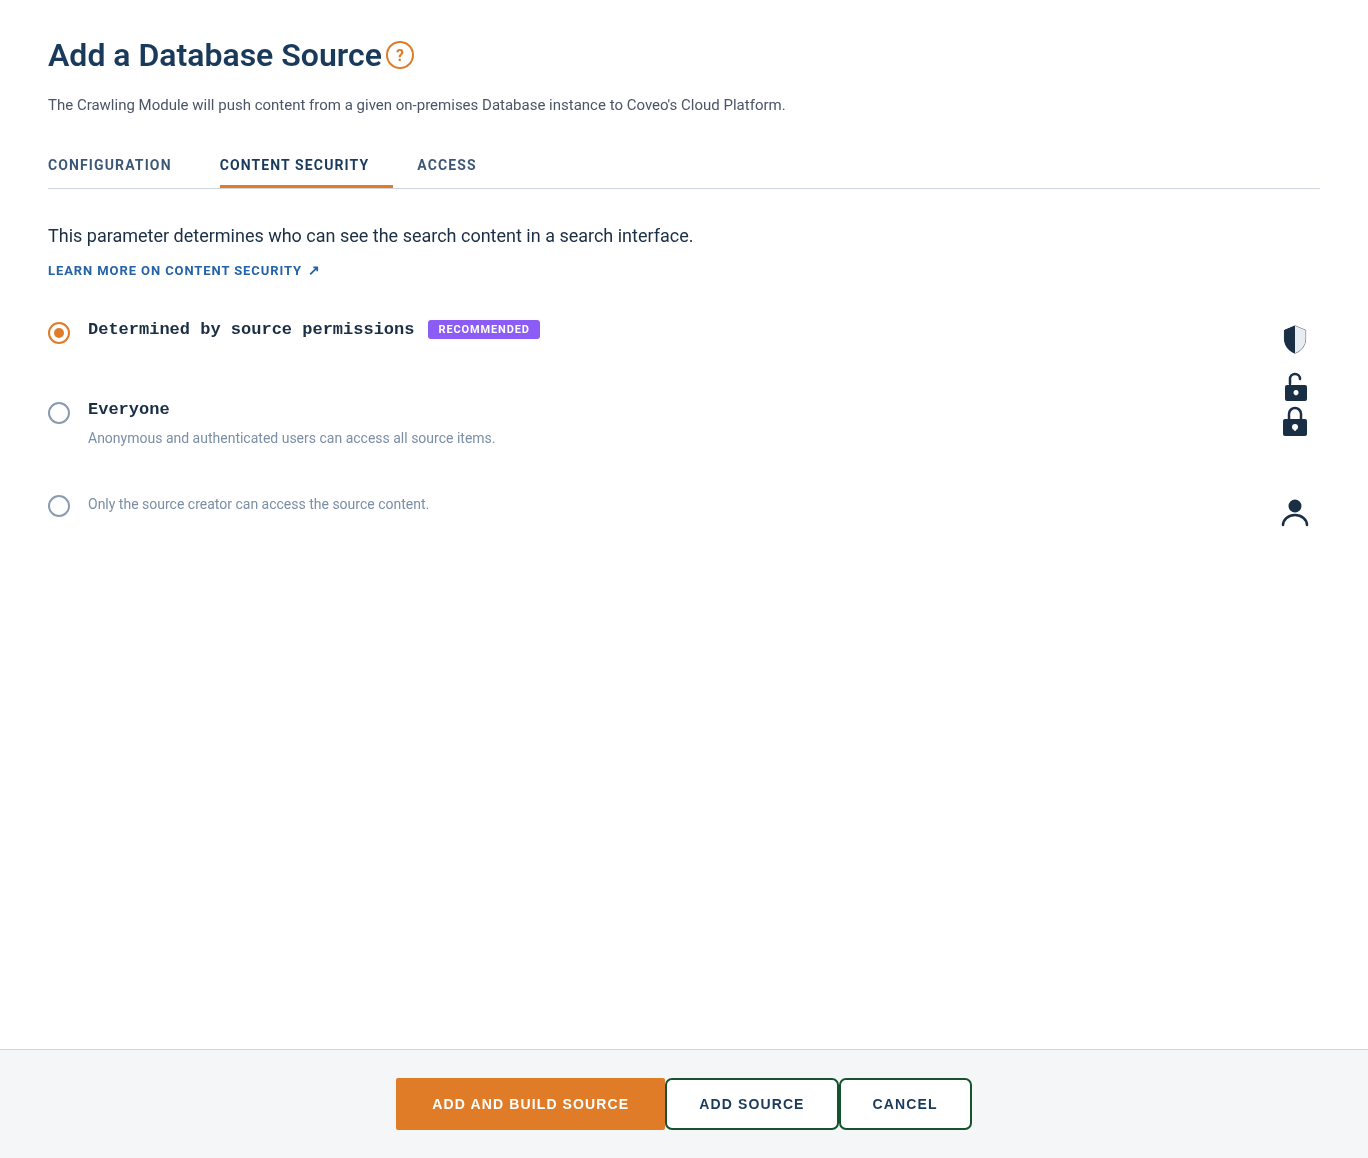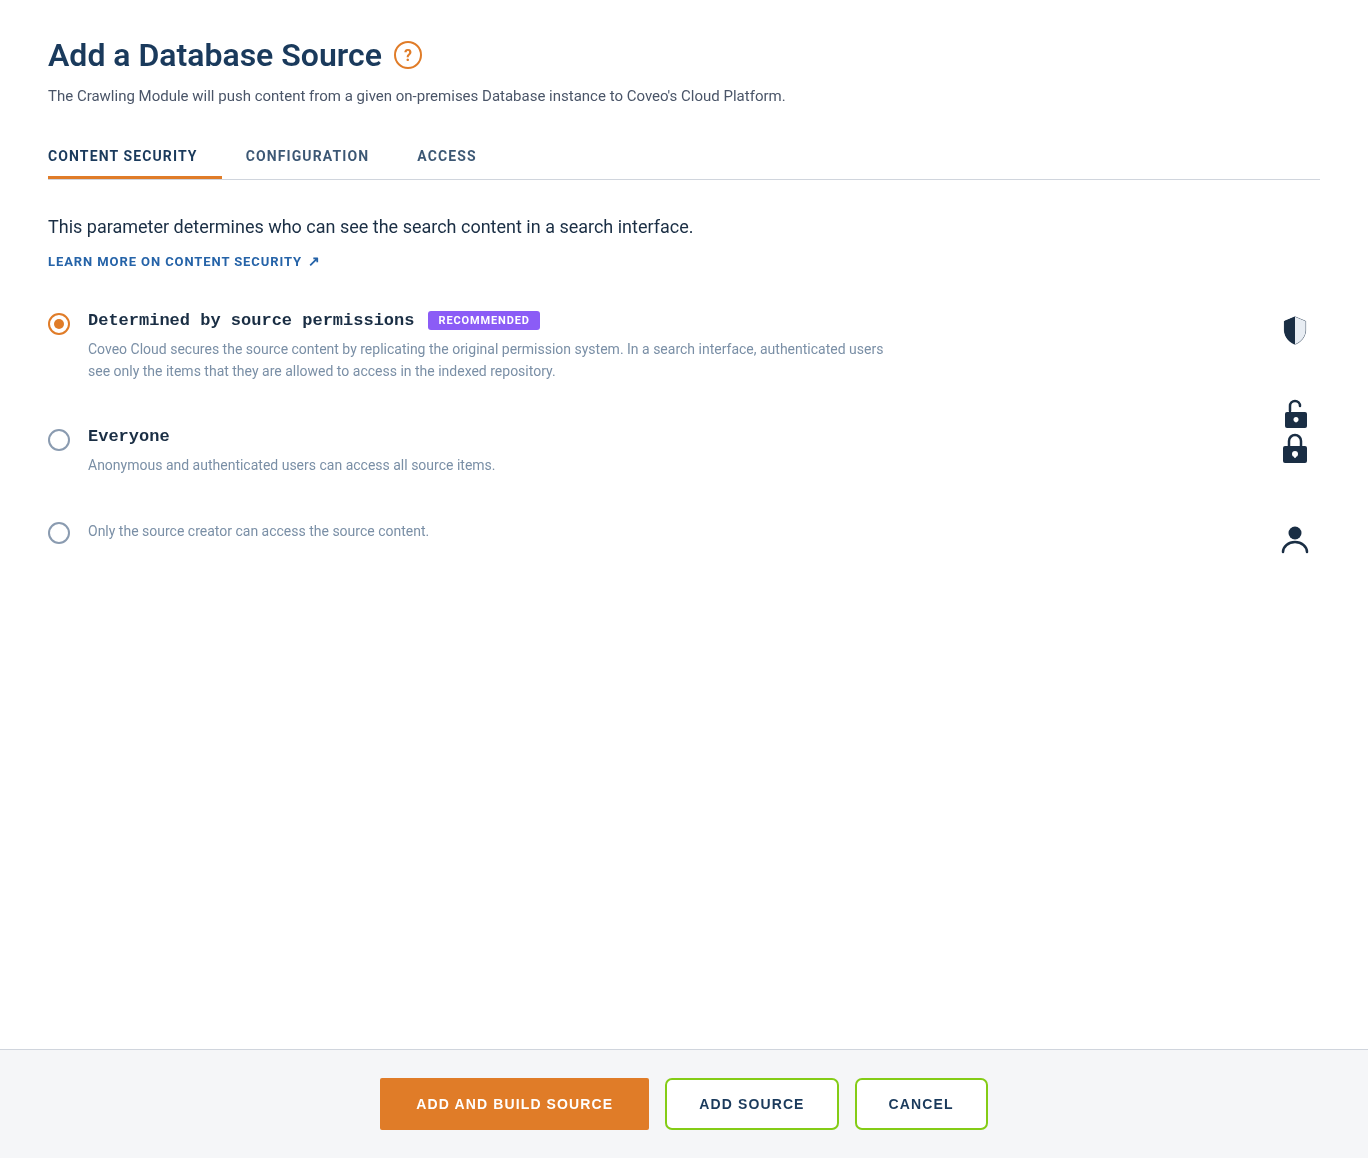--- a/index.html
+++ b/index.html
@@ -18,22 +18,22 @@
       padding: 36px 48px 40px 48px;
     }
 
     .page-header {
       margin-bottom: 28px;
     }
 
     .title-row {
       display: flex;
       align-items: center;
-      gap: 12px;
-      margin-bottom: 11px;
+      gap: 4px;
+      margin-bottom: 20px;
     }
 
     .page-title {
       font-size: 32px;
       font-weight: 600;
       color: #1a3a5c;
     }
 
     .help-icon {
       width: 28px;
@@ -209,40 +209,39 @@
       height: 32px;
     }
 
     .footer-bar {
       background: #f5f6f8;
       border-top: 1px solid #d0d5dd;
       padding: 28px 48px;
       display: flex;
       align-items: center;
       justify-content: center;
-      gap: 16px;
     }
 
     .btn-primary {
       background: #e07c28;
       color: #fff;
       border: none;
       padding: 18px 36px;
       font-size: 14px;
       font-weight: 700;
       letter-spacing: 0.08em;
       text-transform: uppercase;
       cursor: pointer;
       border-radius: 2px;
     }
 
     .btn-secondary {
       background: #fff;
       color: #1a3a5c;
-      border: 2px solid #84cc16;
+      border: 2px solid #14532d;
       padding: 16px 32px;
       font-size: 14px;
       font-weight: 700;
       letter-spacing: 0.08em;
       text-transform: uppercase;
       cursor: pointer;
       border-radius: 7px;
     }
   </style>
 </head>
@@ -254,42 +253,41 @@
     <div class="title-row">
       <h1 class="page-title">Add a Database Source</h1>
       <div class="help-icon">
         <span>?</span>
       </div>
     </div>
     <p class="subtitle">The Crawling Module will push content from a given on-premises Database instance to Coveo's Cloud Platform.</p>
   </div>
 
   <div class="tabs">
+    <a class="tab">CONFIGURATION</a>
     <a class="tab active">CONTENT SECURITY</a>
-    <a class="tab">CONFIGURATION</a>
     <a class="tab">ACCESS</a>
   </div>
 
   <div>
     <p class="section-description">This parameter determines who can see the search content in a search interface.</p>
     <a class="learn-more-link">
       <span>LEARN MORE ON CONTENT SECURITY</span>
       <span class="external-icon">↗</span>
     </a>
 
     <div class="options-list">
 
       <div class="option-item">
         <div class="radio-btn selected"></div>
         <div class="option-content">
           <div class="option-title-row">
             <span class="option-title">Determined by source permissions</span>
             <span class="recommended-badge">RECOMMENDED</span>
           </div>
-          <p class="option-desc">Coveo Cloud secures the source content by replicating the original permission system. In a search interface, authenticated users see only the items that they are allowed to access in the indexed repository.</p>
         </div>
         <div class="option-icon">
           <svg class="icon-shield" viewBox="0 0 30 36" fill="none" xmlns="http://www.w3.org/2000/svg">
             <path d="M15 2L3 7V17C3 24.18 8.24 30.9 15 33C21.76 30.9 27 24.18 27 17V7L15 2Z" fill="#1a2e44" stroke="#1a2e44" stroke-width="0.5"></path>
             <path d="M15 2L3 7V17C3 24.18 8.24 30.9 15 33C21.76 30.9 27 24.18 27 17V7L15 2Z" fill="url(#halfFill)"></path>
             <defs>
               <linearGradient id="halfFill" x1="15" y1="2" x2="15" y2="33">
                 <stop offset="50%" stop-color="#1a2e44"></stop>
                 <stop offset="50%" stop-color="#fff" stop-opacity="0.9"></stop>
               </linearGradient>

